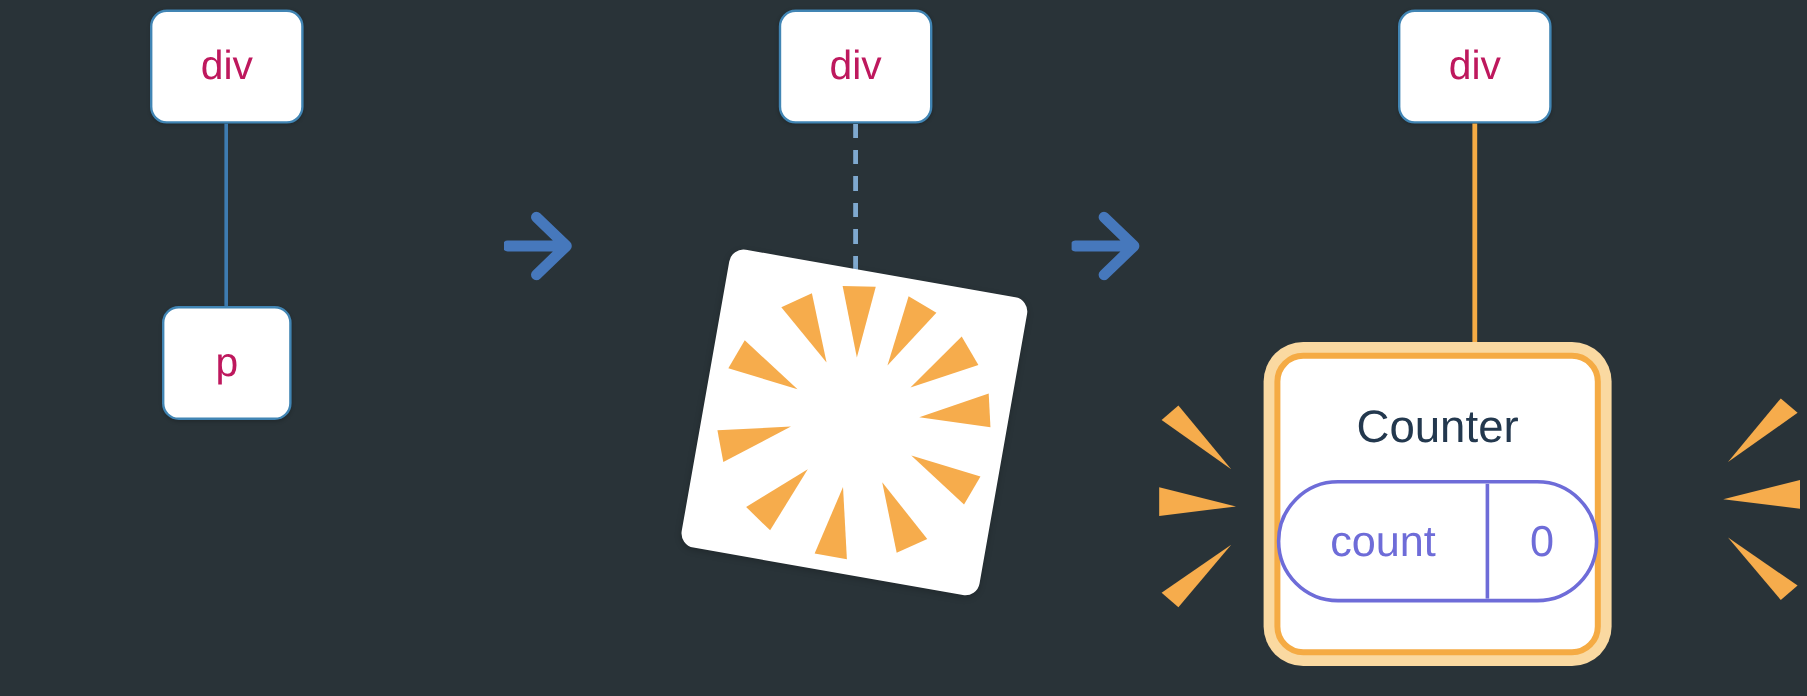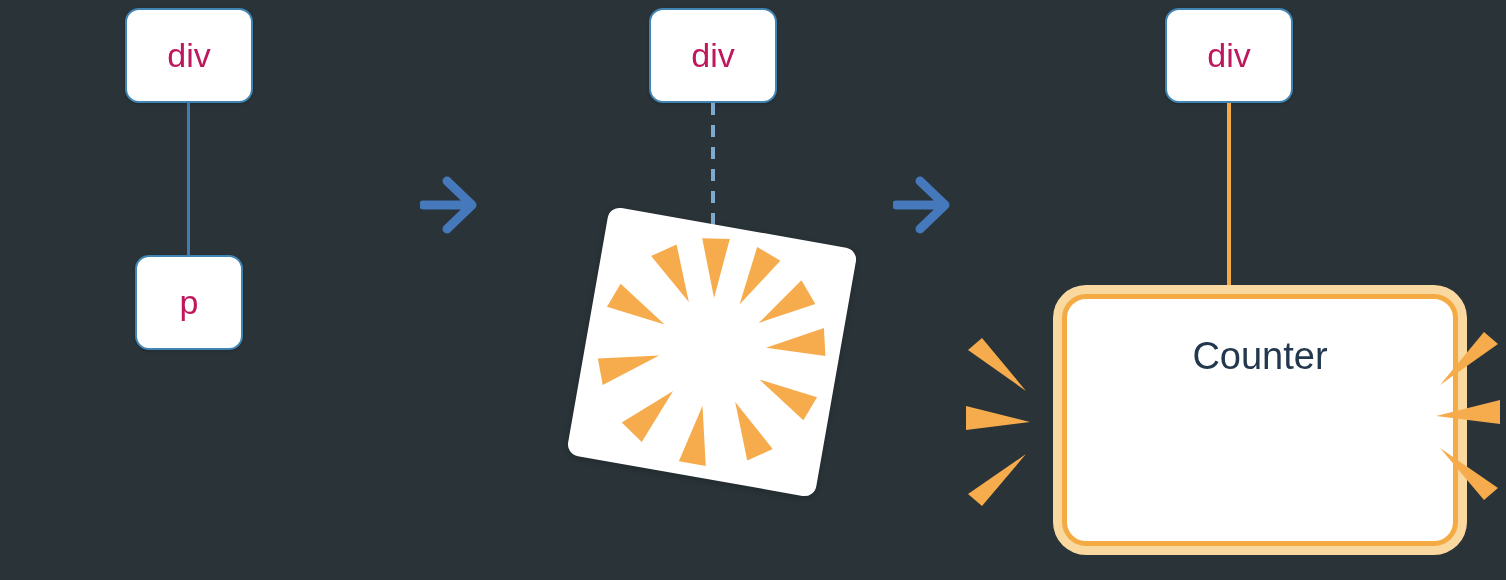--- a/index.html
+++ b/index.html
@@ -71,21 +71,21 @@
     border-radius: 12px;
     transform: rotate(10deg);
     box-shadow: 0 2px 6px rgba(0,0,0,0.2);
   }
   .poof svg { position: absolute; left: 0; top: 0; width: 100%; height: 100%; }
 
   
   .counter-card {
     position: absolute;
     left: 1062px; top: 294px;
-    width: 396px; height: 252px;
+    width: 272px; height: 252px;
     background: #ffffff;
     border: 5px solid #f5ab44;
     border-radius: 24px;
     box-shadow: 0 0 0 9px #fad9a1;
     box-sizing: border-box;
     display: flex;
     flex-direction: column;
     align-items: center;
   }
   .counter-title {
@@ -181,20 +181,24 @@
   <svg class="sparks sparks-left" viewBox="0 0 72 172">
     <g fill="#f6ac4c">
       <polygon points="64,55 6,14 20,2"></polygon>
       <polygon points="68,86 4,70 4,94"></polygon>
       <polygon points="64,118 6,158 20,170"></polygon>
     </g>
   </svg>
 
   <div class="counter-card">
     <div class="counter-title">Counter</div>
+    <div class="state-pill">
+      <div class="state-key">count</div>
+      <div class="state-value">0</div>
+    </div>
   </div>
 
   <svg class="sparks sparks-right" viewBox="0 0 72 172">
     <g fill="#f6ac4c">
       <polygon points="8,55 66,14 52,2"></polygon>
       <polygon points="4,86 68,70 68,94"></polygon>
       <polygon points="8,118 66,158 52,170"></polygon>
     </g>
   </svg>
 

